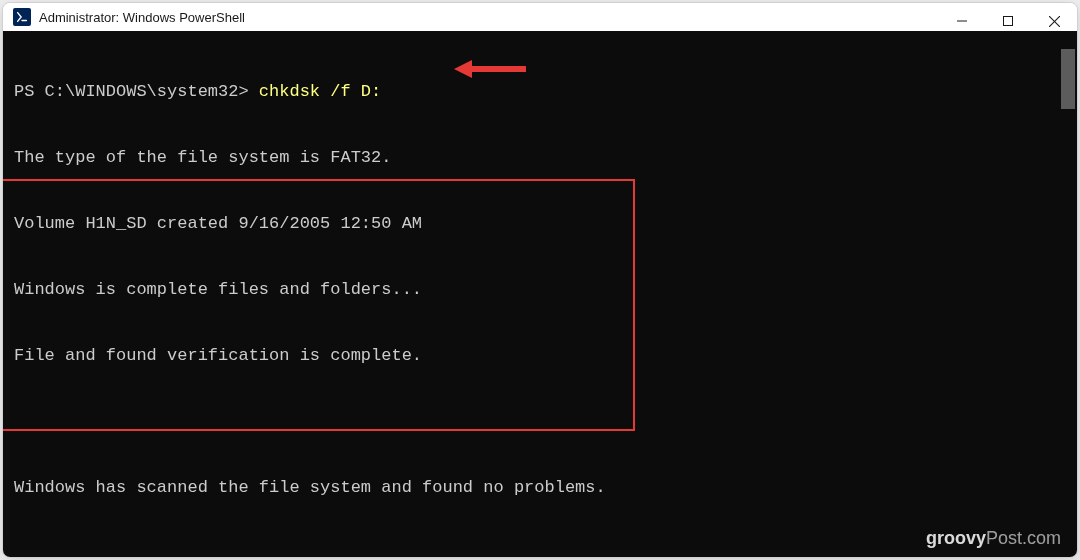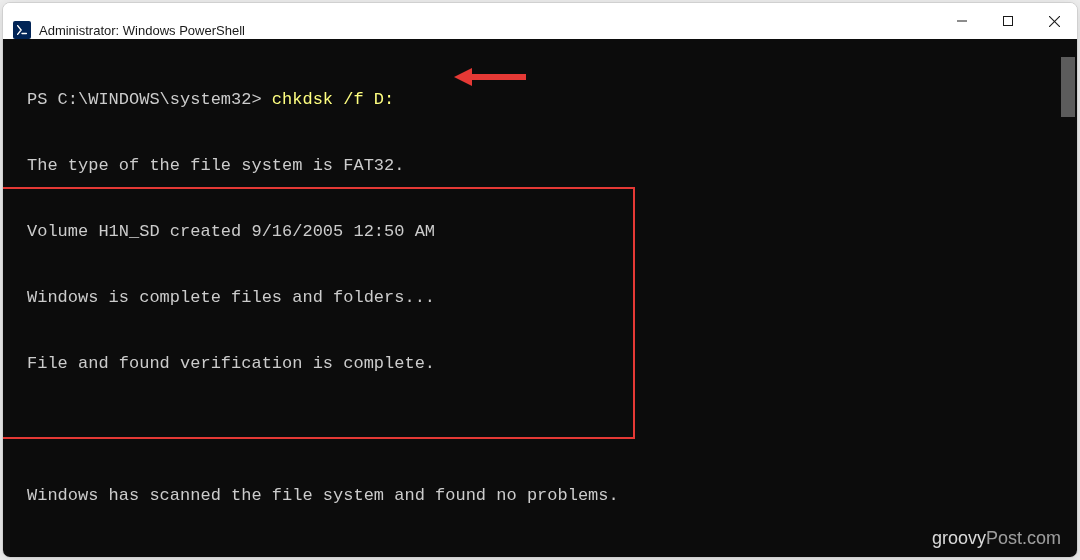--- a/index.html
+++ b/index.html
@@ -18,24 +18,24 @@
       height: 556px;
       background: #ffffff;
       border: 1px solid #d0d0d0;
       border-radius: 8px;
       box-shadow: 0 4px 20px rgba(0,0,0,0.15);
       overflow: hidden;
       display: flex;
       flex-direction: column;
     }
     .titlebar {
-      height: 36px;
+      height: 28px;
       background: #ffffff;
       display: flex;
-      align-items: flex-end;
+      align-items: center;
       justify-content: space-between;
       padding-left: 10px;
       flex-shrink: 0;
     }
     .titlebar-left {
       display: flex;
       align-items: center;
       gap: 8px;
     }
     .ps-icon {
@@ -69,21 +69,21 @@
     }
     .win-btn svg { width: 10px; height: 10px; stroke: #1a1a1a; stroke-width: 1; fill: none; }
     .close-btn svg { width: 11px; height: 11px; }
     .terminal {
       flex: 1;
       background: #0c0c0c;
       color: #cccccc;
       font-family: Consolas, "Courier New", monospace;
       font-size: 17px;
       line-height: 22px;
-      padding: 6px 24px;
+      padding: 6px 11px;
       position: relative;
       white-space: pre;
       overflow: hidden;
     }
     .prompt { color: #cccccc; }
     .cmd { color: #ffff80; }
     .line { min-height: 22px; }
     .highlight-box {
       position: absolute;
       border: 2px solid #e53935;
@@ -103,21 +103,21 @@
     }
     .watermark {
       position: absolute;
       right: 16px;
       bottom: 8px;
       color: rgba(255,255,255,0.6);
       font-family: "Segoe UI", sans-serif;
       font-size: 18px;
       font-weight: 300;
     }
-    .watermark b { color: rgba(255,255,255,0.85); font-weight: 400; }
+    .watermark b { color: rgba(255,255,255,0.85); font-weight: 700; }
   </style>
 </head>
 <body>
 
 <div class="window">
 
   <div class="titlebar">
     <div class="titlebar-left">
       <span class="ps-icon">
         <svg viewBox="0 0 16 16">

